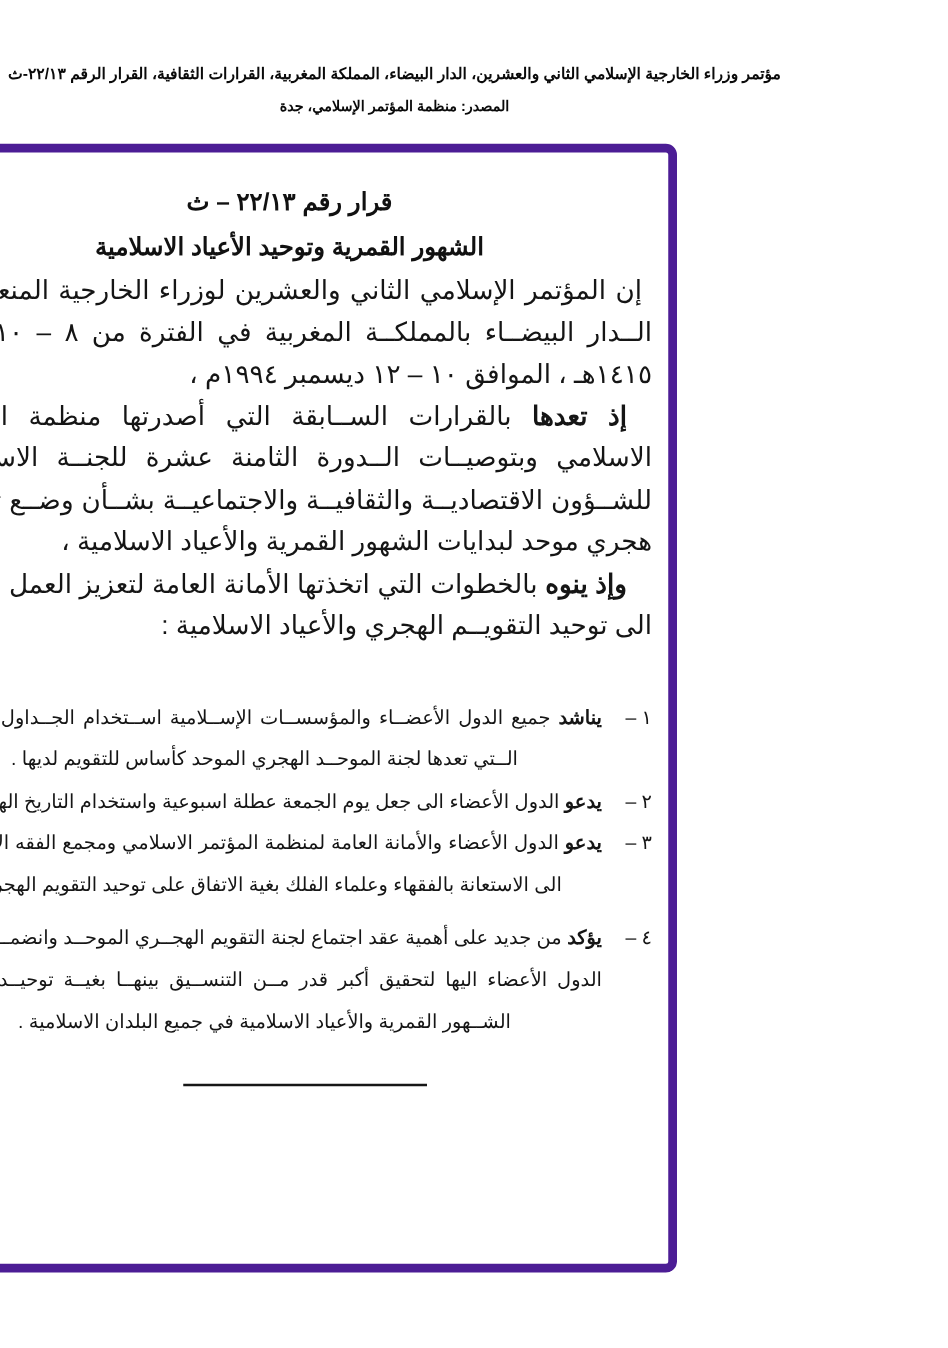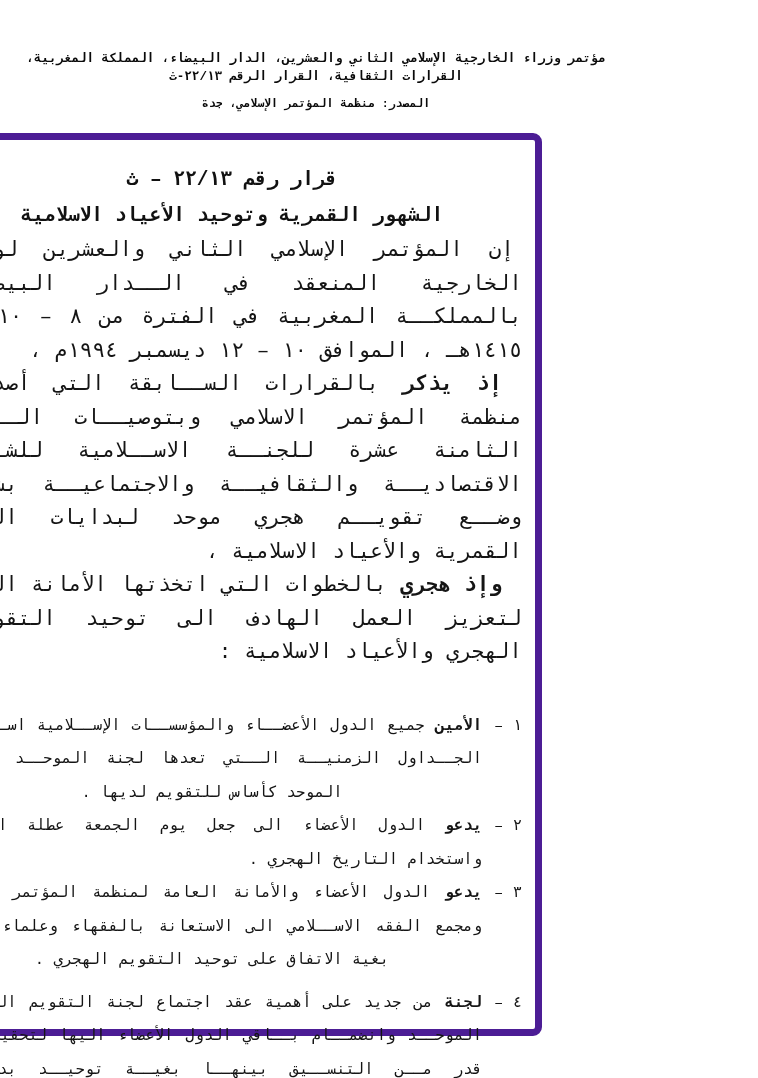--- a/index.html
+++ b/index.html
@@ -1,21 +1,21 @@
 <!DOCTYPE html>
 <html lang="ar"><head>
 <meta charset="utf-8">
 <style>
   html,body{margin:0;padding:0;background:#ffffff;}
   .page{
     position:relative;
     width:632px;height:1078px;
     background:#ffffff;
     direction:rtl;
-    font-family:Liberation Mono, monospace;
+    font-family:Liberation Sans, sans-serif;
     color:#151515;
     overflow:hidden;
   }
   
   .doc-header{ text-align:center; padding-top:50px; color:#0a0a0a; }
   .header-l1{ font-size:12.5px; font-weight:700; line-height:18px; }
   .header-l2{ font-size:11.5px; font-weight:700; margin-top:10px; line-height:16px; }
 
   
   .frame{
@@ -70,39 +70,39 @@
 
   <div class="frame">
 
     <div class="title-block">
       <div class="title-line">قرار رقم ٢٢/١٣ – ث</div>
       <div class="title-line">الشهور القمرية وتوحيد الأعياد الاسلامية</div>
     </div>
 
     <div class="preamble">
       <p class="p1"><span>إن المؤتمر الإسلامي الثاني والعشرين لوزراء الخارجية المنعقد في الــدار البيضــاء بالمملكــة المغربية في الفترة من ٨ – ١٠ رجب ١٤١٥هـ ، الموافق ١٠ – ١٢ ديسمبر ١٩٩٤م ،</span></p>
-      <p class="p2"><span class="lead">إذ يذكر</span><span> بالقرارات الســابقة التي أصدرتها منظمة المؤتمر الاسلامي وبتوصيــات الــدورة الثامنة عشرة للجنــة الاســلامية للشــؤون الاقتصاديــة والثقافيــة والاجتماعيــة بشــأن وضــع تقويــم هجري موحد لبدايات الشهور القمرية والأعياد الاسلامية ،</span></p>
-      <p class="p4"><span class="lead">وإذ هجري</span><span> بالخطوات التي اتخذتها الأمانة العامة لتعزيز العمل الهادف الى توحيد التقويــم الهجري والأعياد الاسلامية :</span></p>
+      <p class="p2"><span class="lead">إذ تعدها</span><span> بالقرارات الســابقة التي أصدرتها منظمة المؤتمر الاسلامي وبتوصيــات الــدورة الثامنة عشرة للجنــة الاســلامية للشــؤون الاقتصاديــة والثقافيــة والاجتماعيــة بشــأن وضــع تقويــم هجري موحد لبدايات الشهور القمرية والأعياد الاسلامية ،</span></p>
+      <p class="p4"><span class="lead">وإذ ينوه</span><span> بالخطوات التي اتخذتها الأمانة العامة لتعزيز العمل الهادف الى توحيد التقويــم الهجري والأعياد الاسلامية :</span></p>
     </div>
 
     <ol class="items">
       <li>
         <span class="num"><span>١</span> <span>–</span></span>
-        <span class="itext"><span class="lead">الأمين</span><span> جميع الدول الأعضــاء والمؤسســات الإســلامية اســتخدام الجــداول الزمنيــة الــتي تعدها لجنة الموحــد الهجري الموحد كأساس للتقويم لديها .</span></span>
+        <span class="itext"><span class="lead">يناشد</span><span> جميع الدول الأعضــاء والمؤسســات الإســلامية اســتخدام الجــداول الزمنيــة الــتي تعدها لجنة الموحــد الهجري الموحد كأساس للتقويم لديها .</span></span>
       </li>
       <li>
         <span class="num"><span>٢</span> <span>–</span></span>
         <span class="itext last-right"><span class="lead">يدعو</span><span> الدول الأعضاء الى جعل يوم الجمعة عطلة اسبوعية واستخدام التاريخ الهجري .</span></span>
       </li>
       <li>
         <span class="num"><span>٣</span> <span>–</span></span>
         <span class="itext"><span class="lead">يدعو</span><span> الدول الأعضاء والأمانة العامة لمنظمة المؤتمر الاسلامي ومجمع الفقه الاســلامي الى الاستعانة بالفقهاء وعلماء الفلك بغية الاتفاق على توحيد التقويم الهجري .</span></span>
       </li>
       <li class="item4">
         <span class="num"><span>٤</span> <span>–</span></span>
-        <span class="itext"><span class="lead">لجنة</span><span> من جديد على أهمية عقد اجتماع لجنة التقويم الهجــري الموحــد وانضمــام بــاقي الدول الأعضاء اليها لتحقيق أكبر قدر مــن التنســيق بينهــا بغيــة توحيــد بدايــات الشــهور القمرية والأعياد الاسلامية في جميع البلدان الاسلامية .</span></span>
+        <span class="itext"><span class="lead">يؤكد</span><span> من جديد على أهمية عقد اجتماع لجنة التقويم الهجــري الموحــد وانضمــام بــاقي الدول الأعضاء اليها لتحقيق أكبر قدر مــن التنســيق بينهــا بغيــة توحيــد بدايــات الشــهور القمرية والأعياد الاسلامية في جميع البلدان الاسلامية .</span></span>
       </li>
     </ol>
 
     <div class="divider"></div>
 
   </div>
 </div>
 
 </body></html>

